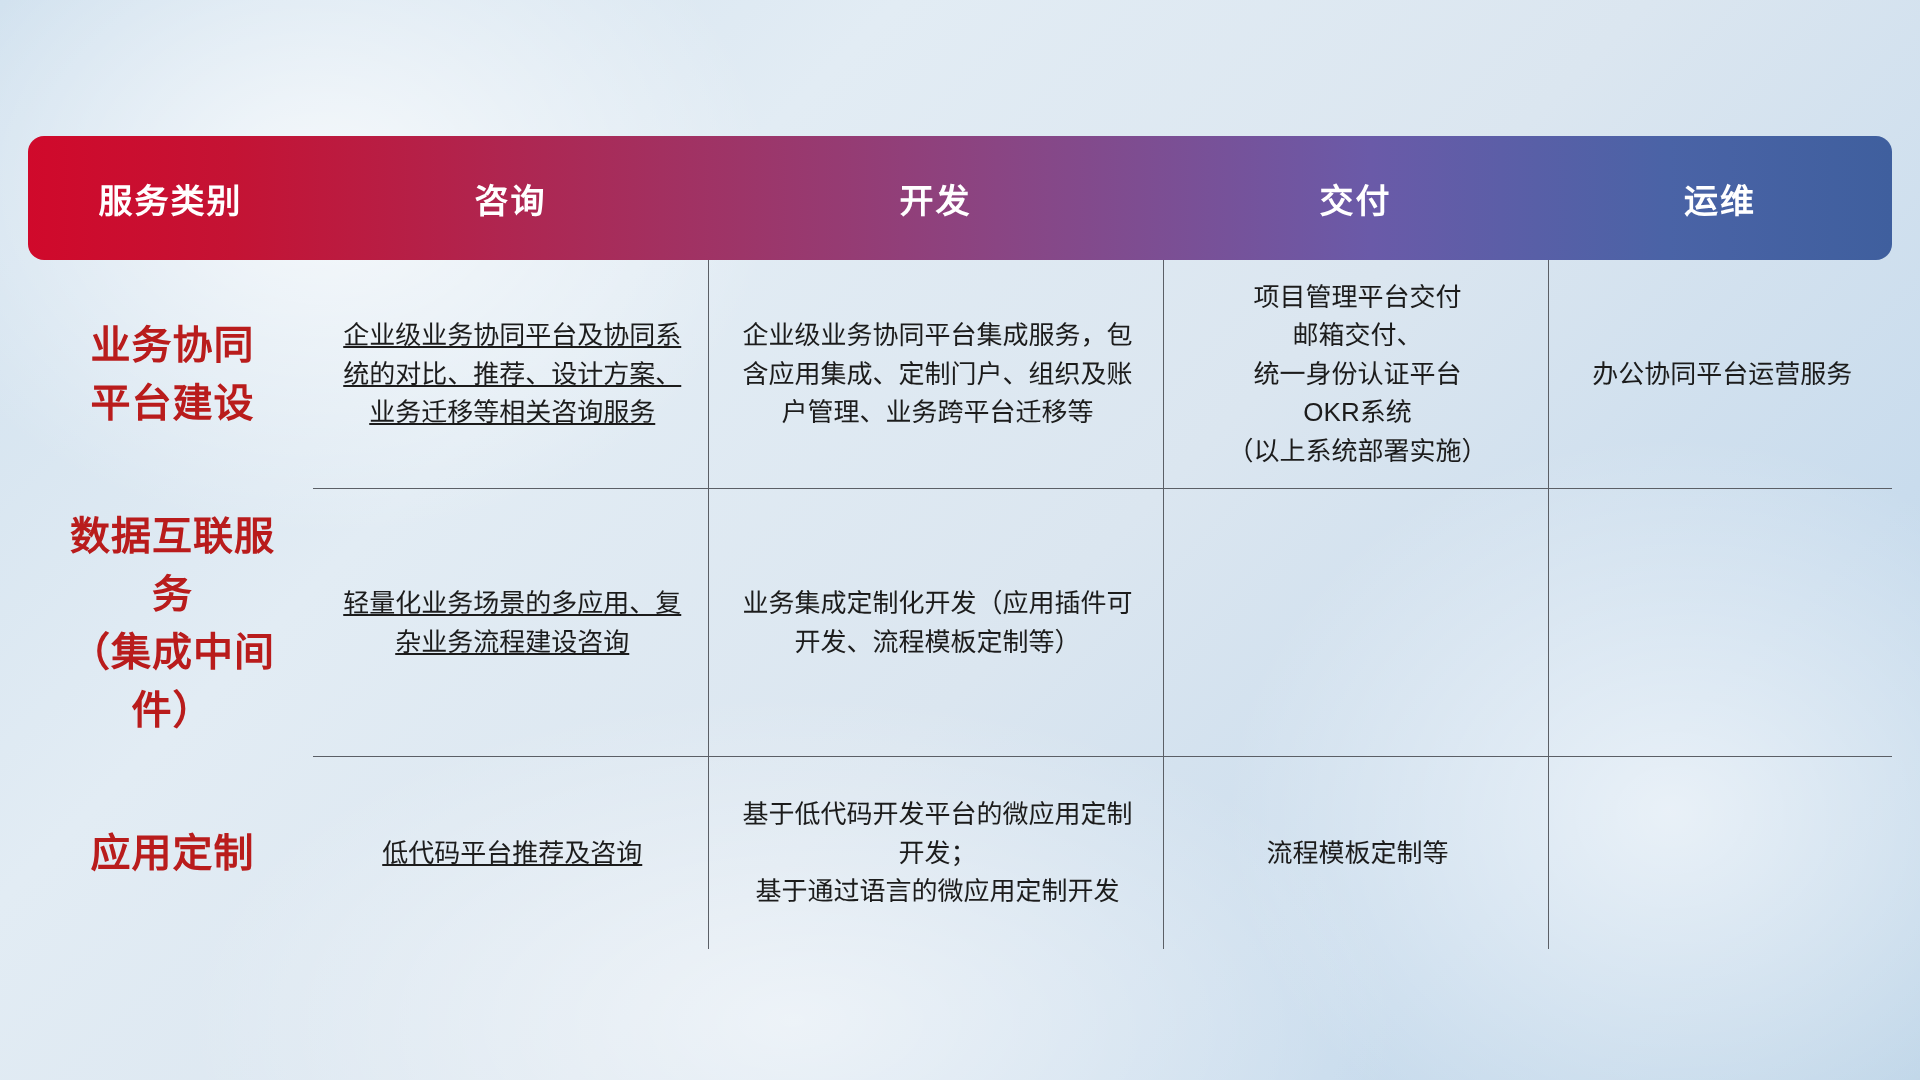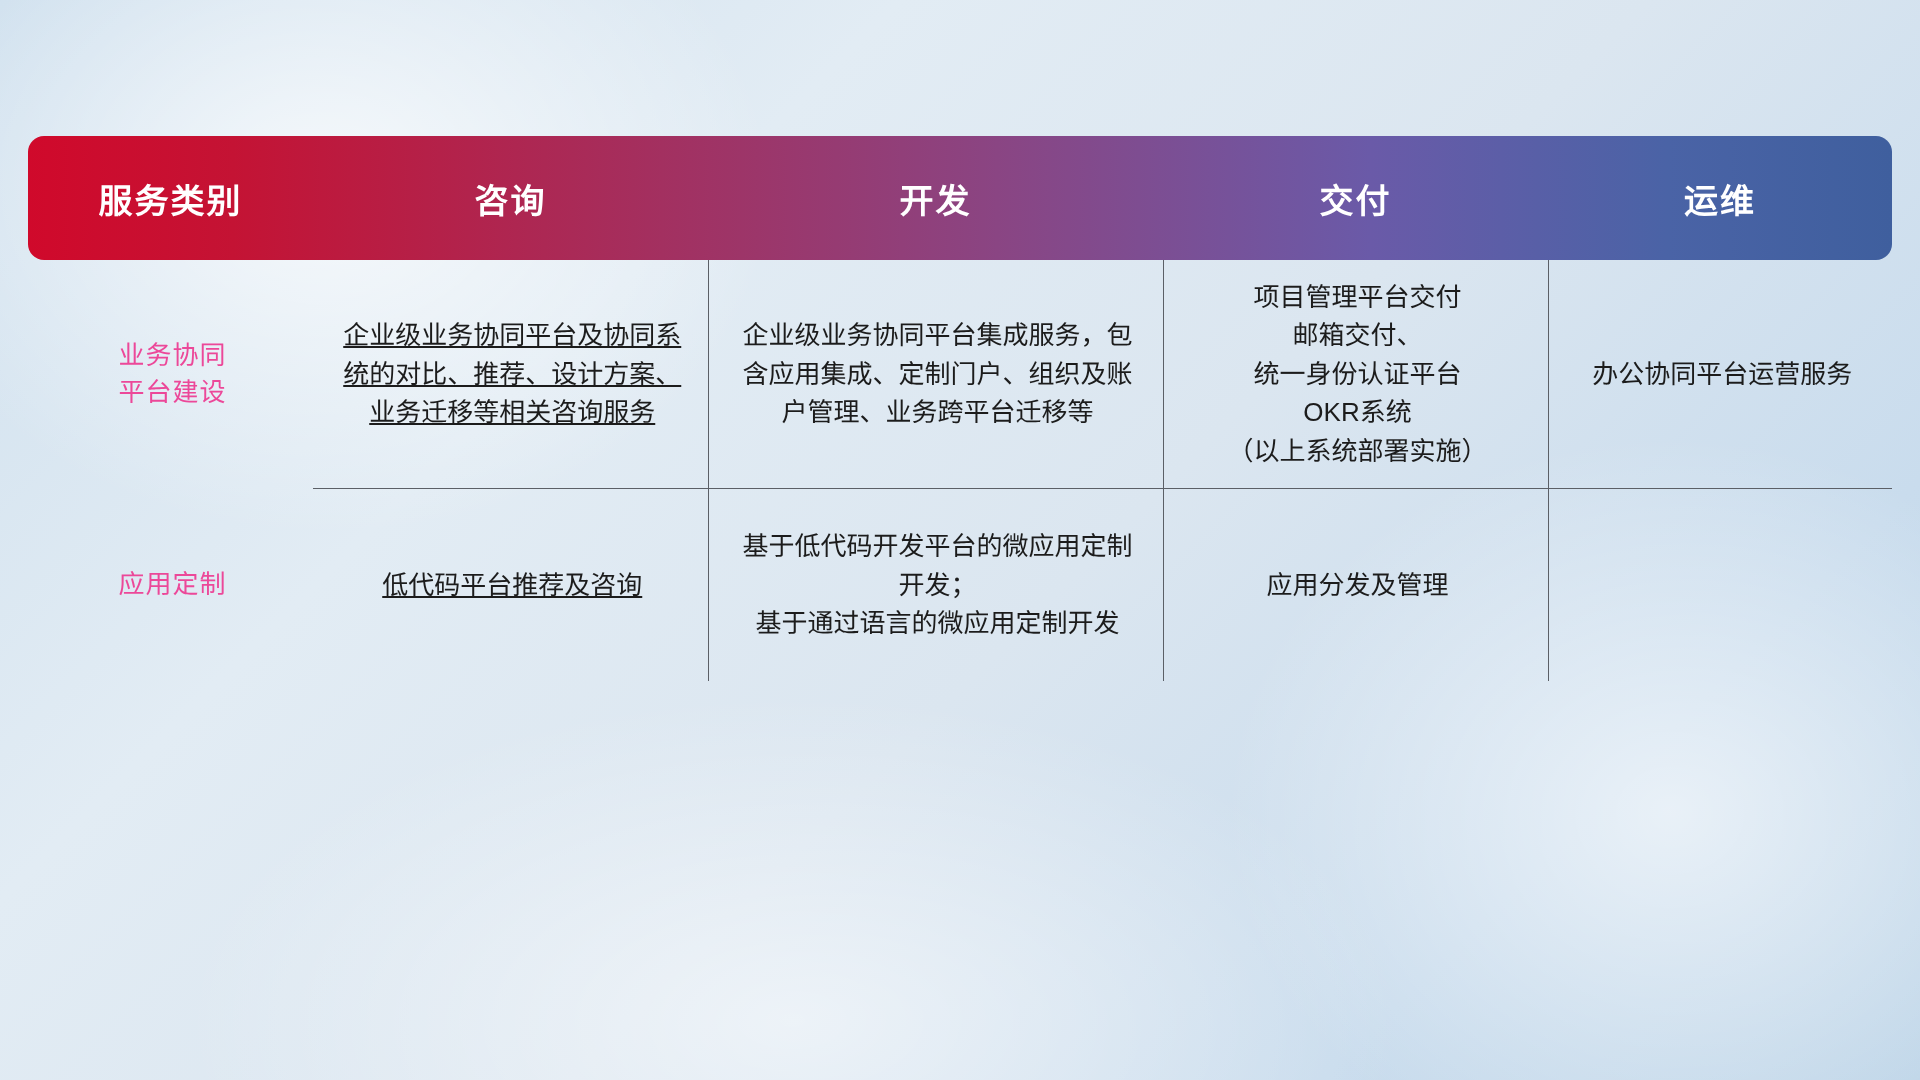--- a/index.html
+++ b/index.html
@@ -94,23 +94,23 @@
     text-align: center;
     vertical-align: middle;
     line-height: 1.48;
     padding: 18px 22px;
     background: transparent;
   }
   tbody tr td:first-child {
     border-left: none;
     border-top: none;
     border-bottom: none;
-    color: #ec4899;
-    font-weight: normal;
-    font-size: 26px;
+    color: #b91c1c;
+    font-weight: bold;
+    font-size: 40px;
     letter-spacing: 1px;
     line-height: 1.45;
   }
   tbody tr td:last-child {
     border-right: none;
   }
   tbody tr:first-child td {
     border-top: none;
   }
   tbody tr:last-child td {
@@ -164,23 +164,31 @@
 平台建设</td>
         <td class="multiline">企业级业务协同平台及协同系统的对比、推荐、设计方案、业务迁移等相关咨询服务</td>
         <td class="multiline">企业级业务协同平台集成服务，包含应用集成、定制门户、组织及账户管理、业务跨平台迁移等</td>
         <td class="multiline">项目管理平台交付
 邮箱交付、
 统一身份认证平台
 OKR系统
 （以上系统部署实施）</td>
         <td class="multiline">办公协同平台运营服务</td>
       </tr>
+      <tr class="row-h-2">
+        <td class="cat-cell multiline">数据互联服务
+（集成中间件）</td>
+        <td class="multiline">轻量化业务场景的多应用、复杂业务流程建设咨询</td>
+        <td class="multiline">业务集成定制化开发（应用插件可开发、流程模板定制等）</td>
+        <td class="multiline"></td>
+        <td class="multiline"></td>
+      </tr>
       <tr class="row-h-3">
         <td class="cat-cell multiline">应用定制</td>
         <td class="multiline">低代码平台推荐及咨询</td>
         <td class="multiline">基于低代码开发平台的微应用定制开发；
 基于通过语言的微应用定制开发</td>
-        <td class="multiline">应用分发及管理</td>
+        <td class="multiline">流程模板定制等</td>
         <td class="multiline"></td>
       </tr>
     </tbody>
   </table>
 </div>
 
 </body></html>

